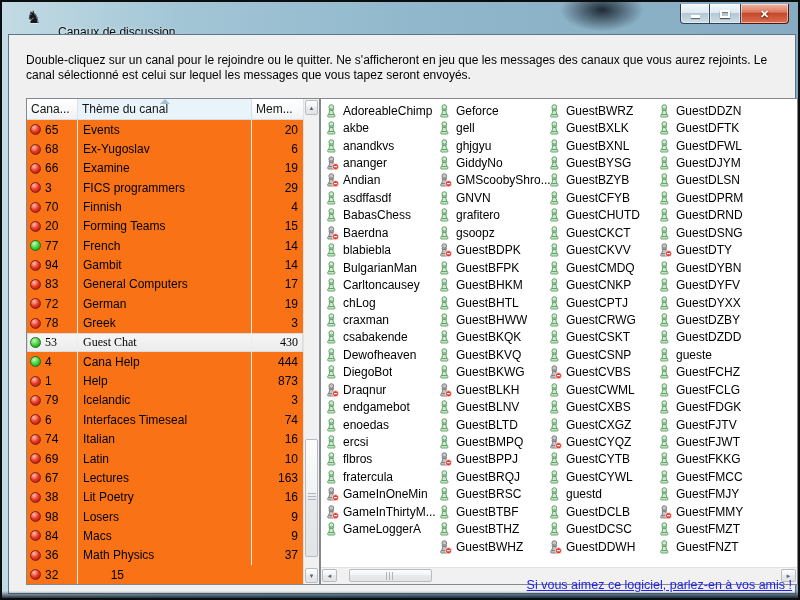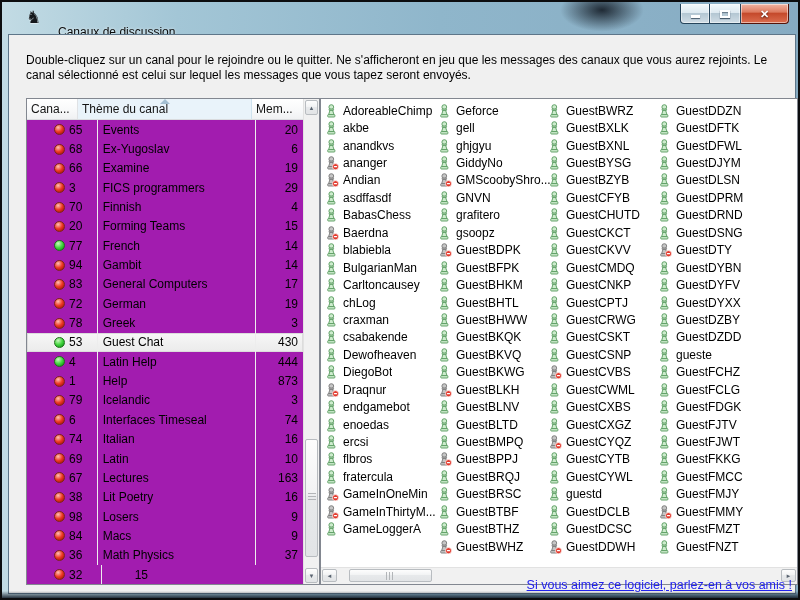--- a/index.html
+++ b/index.html
@@ -39,37 +39,37 @@
 
   .client{position:absolute;left:6px;top:32px;width:788px;height:560px;
     background:#f0f0f0;border:1px solid #5f7popup789;}
   .client{border:1px solid #5e7689;}
 
   .instructions{position:absolute;left:17px;top:18px;width:754px;
     font-size:12px;line-height:14.5px;color:#000;}
 
   
   .channel-table{position:absolute;left:17px;top:63px;width:294px;height:487px;
-    background:#a21caf;border:1px solid #828790;}
+    background:#f97316;border:1px solid #828790;}
   .thead{position:absolute;left:0;top:0;right:16px;height:21px;display:flex;
     background:linear-gradient(180deg,#ffffff,#f8f9fa 55%,#f0f1f3);
     border-bottom:1px solid #d9dbde;font-size:12px;color:#141414;}
   .th{line-height:20px;padding-left:4px;border-right:1px solid #e0e2e5;position:relative;
     white-space:nowrap;overflow:hidden;}
   .th.c1{width:51px;}
   .th.c2{width:174px;background:#e9f3fa;border-right-color:#cfe2ee;}
   .th.c3{width:51px;border-right:none;}
   .sort-arrow{position:absolute;top:0;left:50%;margin-left:-5px;width:0;height:0;
     border-left:5px solid transparent;border-right:5px solid transparent;
     border-bottom:5px solid #a3bfd2;}
 
   .tbody{position:absolute;left:0;top:21px;right:16px;bottom:0;overflow:hidden;}
-  .crow{display:flex;height:19.35px;align-items:center;font-size:12px;color:#000;padding-left:24px;}
+  .crow{display:flex;height:19.35px;align-items:center;font-size:12px;color:#000;}
   .crow.selected{background:linear-gradient(180deg,#f7f7f7,#ebebeb);
-    box-shadow:inset 0 0 0 1px #dcdcdc;}
+    box-shadow:inset 0 0 0 1px #dcdcdc;font-family:Liberation Serif, serif;}
   .cell{height:100%;display:flex;align-items:center;overflow:hidden;white-space:nowrap;}
   .cell.c1{width:51px;padding-left:3px;border-right:1px solid #ededed;}
   .cell.c2{width:174px;padding-left:5px;border-right:1px solid #ededed;}
   .cell.c3{width:51px;justify-content:flex-end;padding-right:5px;}
   .led{width:11px;height:11px;border-radius:50%;margin-right:4px;flex:none;}
   .led.red{background:radial-gradient(circle at 35% 28%,#ffc0b2,#ee3a26 48%,#9c0d00 96%);
     border:1px solid #7e2417;}
   .led.green{background:radial-gradient(circle at 35% 28%,#ccf6c0,#46d840 48%,#068c12 96%);
     border:1px solid #1f6e1a;}
 
@@ -233,21 +233,21 @@
               <span class="chnum">53</span>
             </div>
             <div class="cell c2">Guest Chat</div>
             <div class="cell c3">430</div>
           </div>
           <div class="crow">
             <div class="cell c1">
               <span class="led green"></span>
               <span class="chnum">4</span>
             </div>
-            <div class="cell c2">Latin Help</div>
+            <div class="cell c2">Cana Help</div>
             <div class="cell c3">444</div>
           </div>
           <div class="crow">
             <div class="cell c1">
               <span class="led red"></span>
               <span class="chnum">1</span>
             </div>
             <div class="cell c2">Help</div>
             <div class="cell c3">873</div>
           </div>

